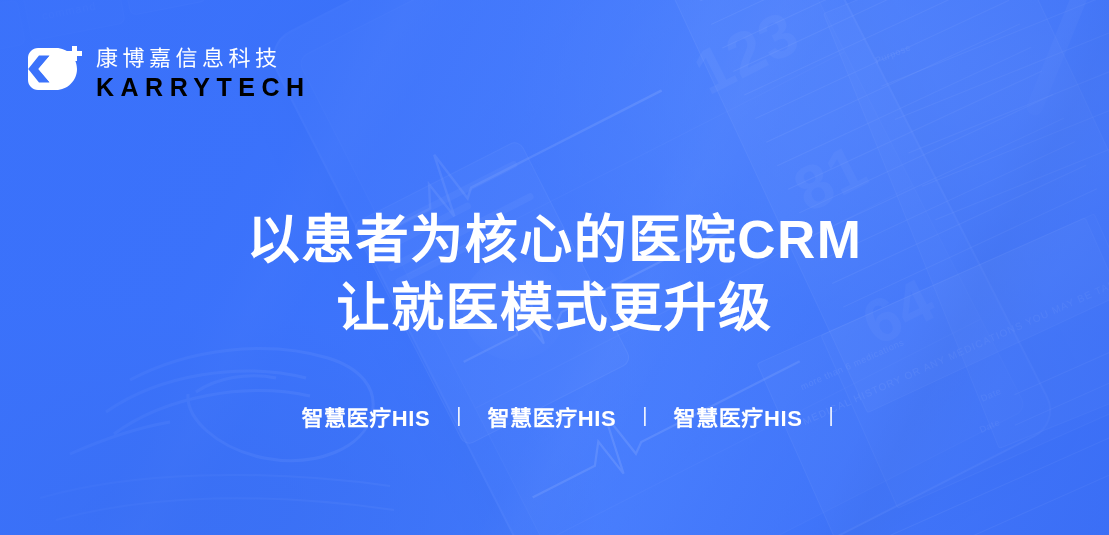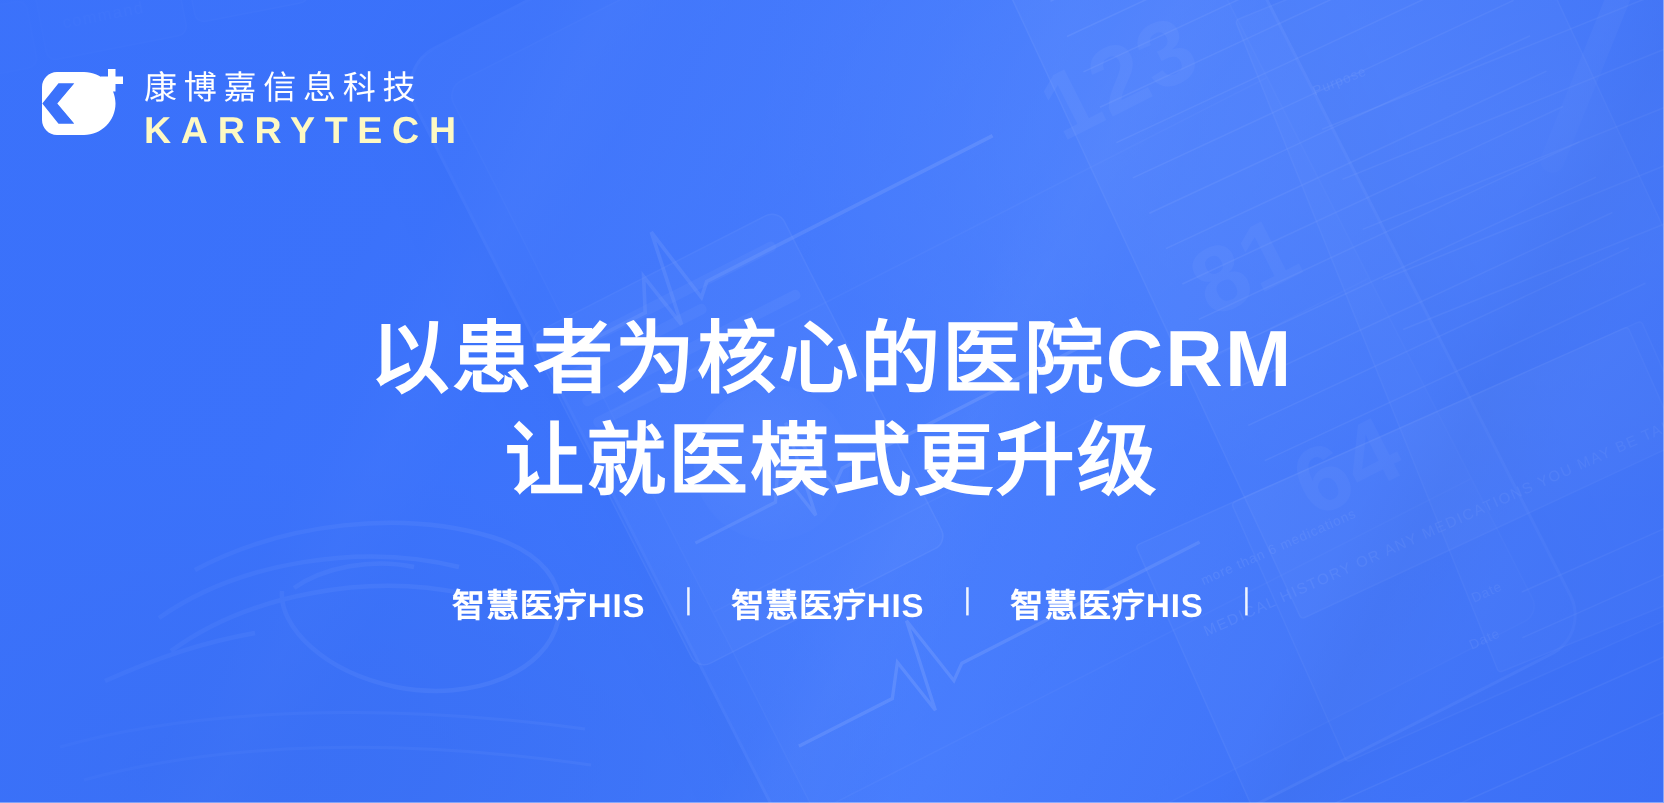--- a/index.html
+++ b/index.html
@@ -222,21 +222,21 @@
   .logo-words { display: flex; flex-direction: column; gap: 2px; }
   .logo-cn {
     color: #ffffff;
     font-size: 22px;
     font-weight: normal;
     letter-spacing: 4.5px;
     line-height: 1.18;
     white-space: nowrap;
   }
   .logo-en {
-    color: #fef9c3;
+    color: #000000;
     font-size: 25px;
     font-weight: bold;
     letter-spacing: 6.5px;
     line-height: 1.1;
     white-space: nowrap;
   }
 
   
   .headline {
     position: absolute;
@@ -250,21 +250,21 @@
     font-weight: bold;
     letter-spacing: 1.5px;
     line-height: 1.28;
     white-space: nowrap;
   }
 
   
   .navstrip {
     position: absolute;
     left: 0; right: 0;
-    top: 385px;
+    top: 400px;
     display: flex;
     justify-content: center;
     align-items: center;
     gap: 0;
   }
   .nav-item {
     color: #ffffff;
     font-size: 22px;
     font-weight: bold;
     letter-spacing: 0.6px;

